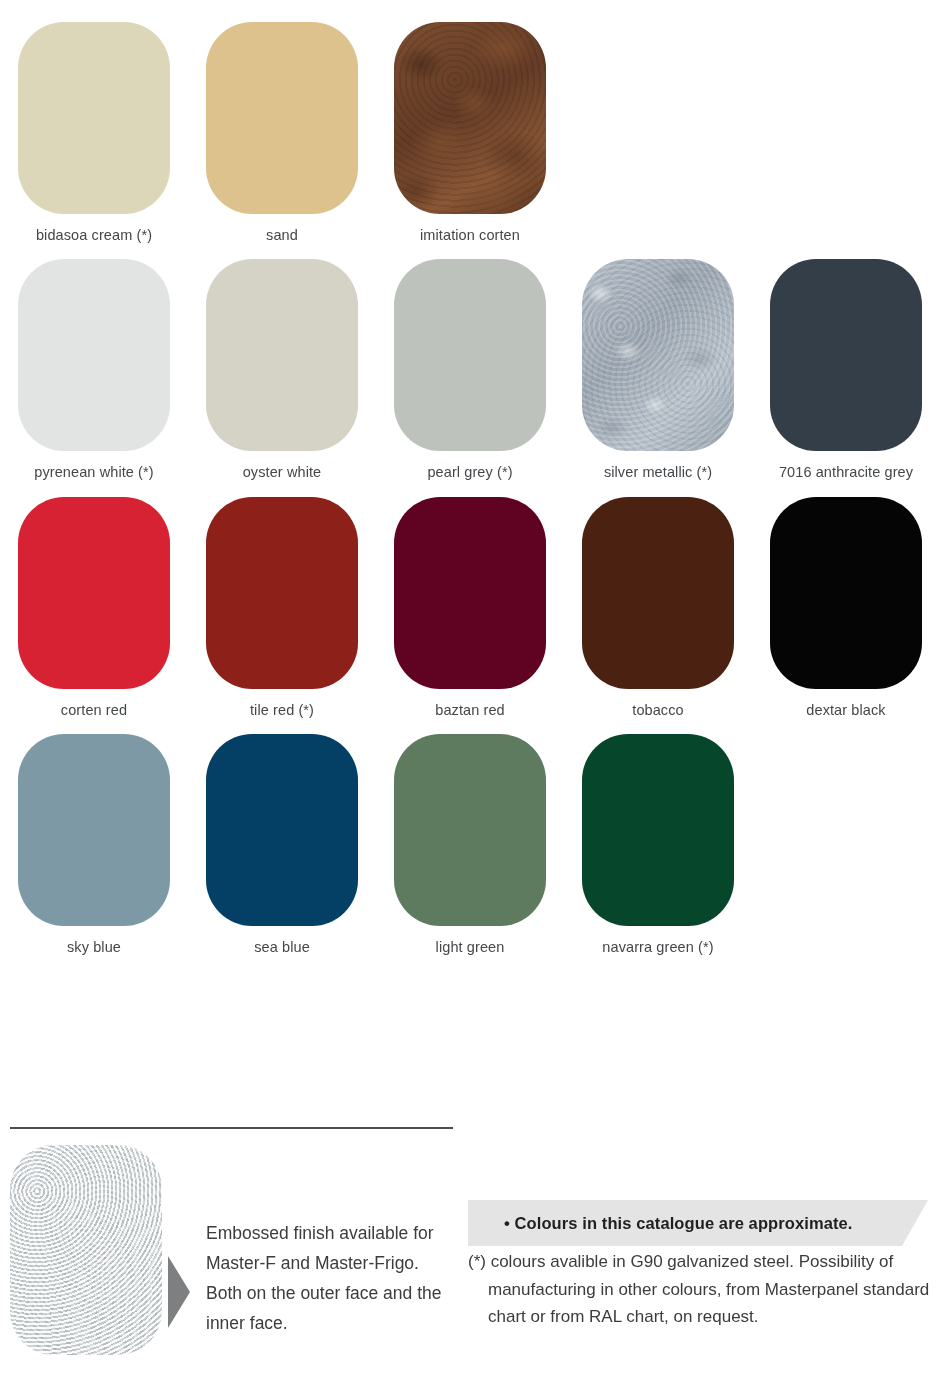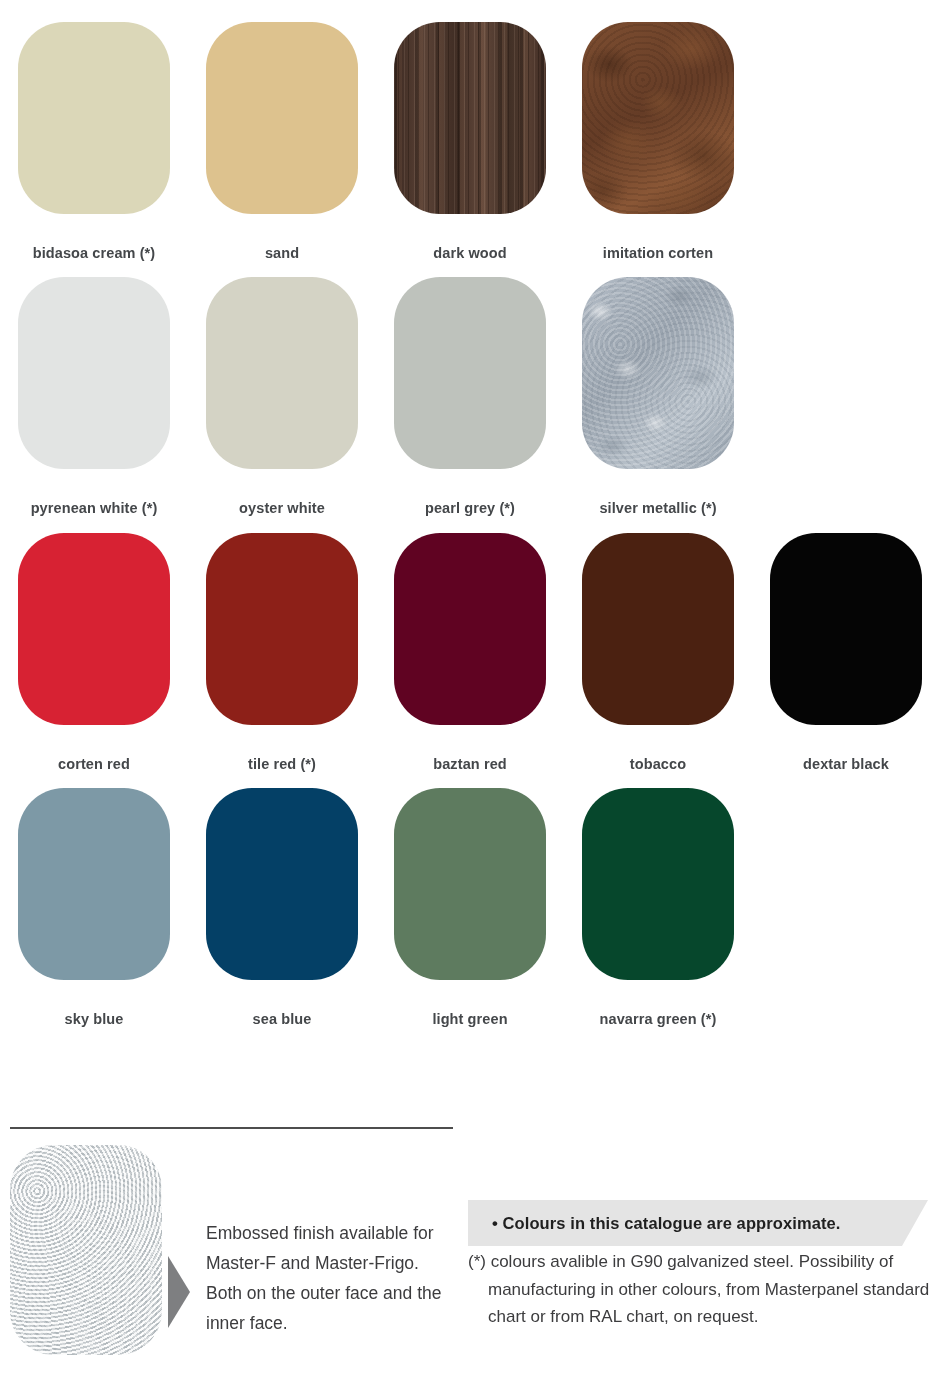--- a/index.html
+++ b/index.html
@@ -32,28 +32,27 @@
     align-items: center;
   }
   .swatch-chip {
     width: 152px;
     height: 192px;
     border-radius: 46px;
     position: relative;
     overflow: hidden;
   }
   .swatch-label {
-    margin-top: 31px;
+    margin-top: 13px;
     font-size: 14.5px;
     letter-spacing: 0.1px;
     color: #44474a;
     text-align: center;
     line-height: 1.2;
     white-space: nowrap;
-    font-weight: bold;
   }
 
   
   .tex-wood-light {
     background-color: #cf9a5d;
     background-image:
       repeating-linear-gradient(90deg,
         rgba(255,255,255,0.26) 0px, rgba(255,255,255,0.26) 1px,
         rgba(0,0,0,0.00) 1px, rgba(0,0,0,0.00) 4px,
         rgba(90,50,15,0.22) 4px, rgba(90,50,15,0.22) 5px,
@@ -165,21 +164,21 @@
     position: absolute;
     left: 468px;
     top: 60px;
     width: 460px;
   }
   .note-banner {
     background: #e4e4e4;
     height: 46px;
     display: flex;
     align-items: center;
-    padding-left: 24px;
+    padding-left: 36px;
     box-sizing: border-box;
     clip-path: polygon(0 0, 100% 0, calc(100% - 26px) 100%, 0 100%);
   }
   .note-banner-text {
     font-size: 16.5px;
     font-weight: bold;
     color: #1f1f1f;
     letter-spacing: 0.1px;
   }
   .note-body {
@@ -199,44 +198,44 @@
     <div class="swatch-row">
       <div class="swatch-cell">
         <div class="swatch-chip" style="background: rgb(219, 215, 184);"></div>
         <div class="swatch-label">bidasoa cream  (*)</div>
       </div>
       <div class="swatch-cell">
         <div class="swatch-chip" style="background: rgb(221, 194, 142);"></div>
         <div class="swatch-label">sand</div>
       </div>
       <div class="swatch-cell">
-        <div class="swatch-chip tex-wood-dark"></div>
-        <div class="swatch-label">dark wood</div>
-      </div>
-      <div class="swatch-cell">
         <div class="swatch-chip tex-corten"></div>
         <div class="swatch-label">imitation corten</div>
       </div>
     </div>
     <div class="swatch-row">
       <div class="swatch-cell">
         <div class="swatch-chip" style="background: rgb(226, 228, 227);"></div>
         <div class="swatch-label">pyrenean white (*)</div>
       </div>
       <div class="swatch-cell">
         <div class="swatch-chip" style="background: rgb(212, 211, 197);"></div>
         <div class="swatch-label">oyster white</div>
       </div>
       <div class="swatch-cell">
         <div class="swatch-chip" style="background: rgb(190, 194, 188);"></div>
         <div class="swatch-label">pearl grey (*)</div>
       </div>
       <div class="swatch-cell">
         <div class="swatch-chip tex-silver"></div>
         <div class="swatch-label">silver metallic (*)</div>
+      </div>
+      <div class="swatch-cell">
+        <div class="swatch-chip" style="background: rgb(51, 62, 72);"></div>
+        <div class="swatch-label">7016 anthracite grey</div>
       </div>
     </div>
     <div class="swatch-row">
       <div class="swatch-cell">
         <div class="swatch-chip" style="background: rgb(215, 34, 51);"></div>
         <div class="swatch-label">corten red</div>
       </div>
       <div class="swatch-cell">
         <div class="swatch-chip" style="background: rgb(141, 32, 24);"></div>
         <div class="swatch-label">tile red (*)</div>

